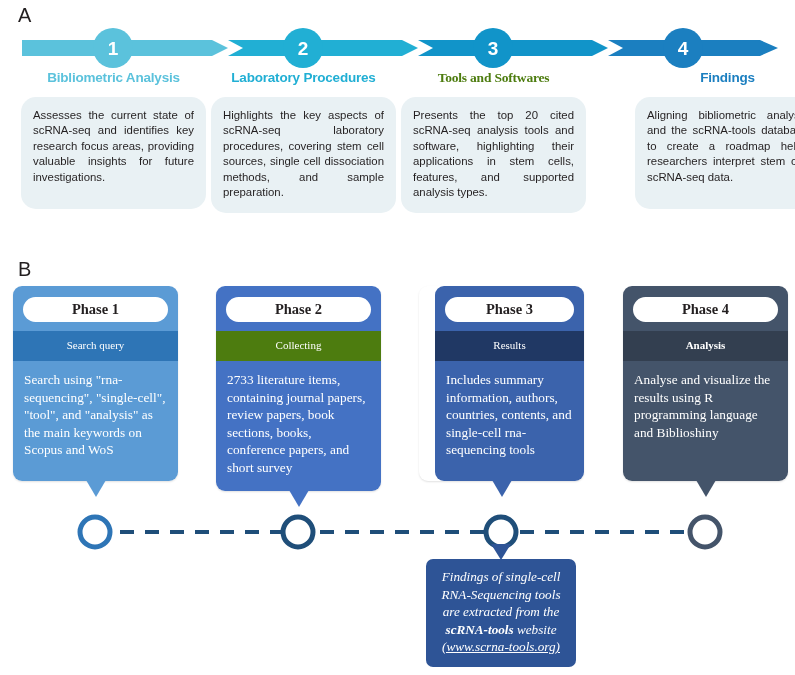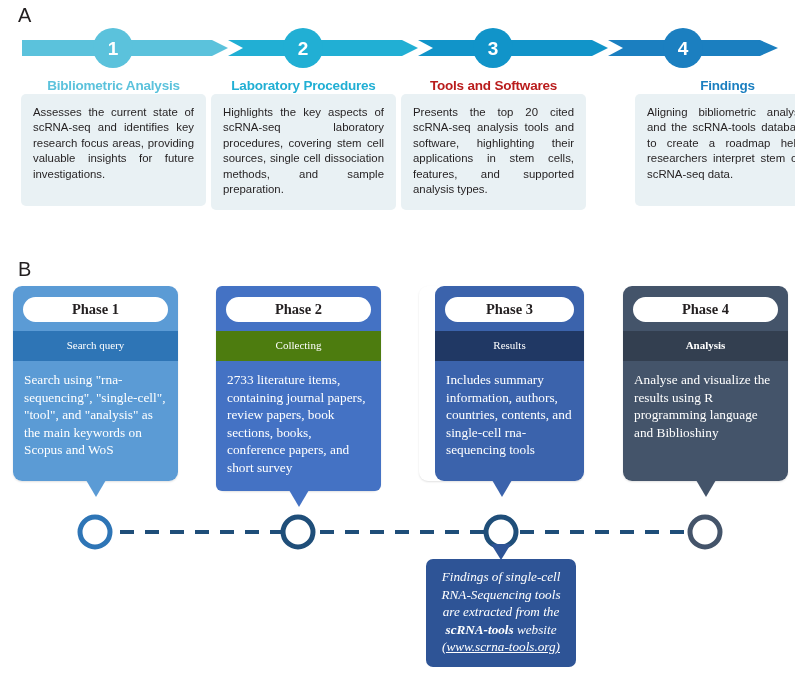--- a/index.html
+++ b/index.html
@@ -32,34 +32,35 @@
     left: 0; top: 22px;
     width: 795px; height: 210px;
   }
   #arrow-track {
     position: absolute;
     left: 0; top: 0;
     width: 795px; height: 52px;
   }
   .step-col {
     position: absolute;
-    top: 56px;
+    top: 48px;
     width: 185px;
     text-align: center;
   }
   .step-title {
     font-size: 13.5px;
     font-weight: bold;
     letter-spacing: -0.2px;
     line-height: 16px;
     white-space: nowrap;
   }
   .step-card {
+    margin-top: 11px;
     background: #e9f1f4;
-    border-radius: 5px;
+    border-radius: 15px;
     padding: 11px 12px 13px 12px;
     text-align: justify;
     text-align-last: left;
     font-size: 11.4px;
     line-height: 15.4px;
     color: #231f20;
     min-height: 112px;
     box-sizing: border-box;
   }
 
@@ -186,21 +187,21 @@
     <div class="step-title" id="step-title-0" style="color: rgb(91, 194, 220);">Bibliometric Analysis</div>
     <div class="step-card" style="background: rgb(233, 241, 244);">Assesses the current state of scRNA-seq and identifies key research focus areas, providing valuable insights for future investigations.</div>
   </div>
 
   <div class="step-col" id="step-col-1" style="left:211px;">
     <div class="step-title" id="step-title-1" style="color: rgb(33, 175, 212);">Laboratory Procedures</div>
     <div class="step-card" style="background: rgb(233, 241, 244);">Highlights the key aspects of scRNA-seq laboratory procedures, covering stem cell sources, single cell dissociation methods, and sample preparation.</div>
   </div>
 
   <div class="step-col" id="step-col-2" style="left:401px;">
-    <div class="step-title" id="step-title-2" style="color: #b91c1c;">Tools and Softwares</div>
+    <div class="step-title" id="step-title-2" style="color: #4d7c0f; font-family: Liberation Serif, serif;">Tools and Softwares</div>
     <div class="step-card" style="background: rgb(233, 241, 244);">Presents the top 20 cited scRNA-seq analysis tools and software, highlighting their applications in stem cells, features, and supported analysis types.</div>
   </div>
 
   <div class="step-col" id="step-col-3" style="left:591px;padding-left:44px;">
     <div class="step-title" id="step-title-3" style="color: rgb(27, 127, 192);">Findings</div>
     <div class="step-card" style="background: rgb(233, 241, 244);">Aligning bibliometric analysis and the scRNA-tools database to create a roadmap helps researchers interpret stem cell scRNA-seq data.</div>
   </div>
 </div>
 
 <div id="panel-b">
@@ -220,21 +221,21 @@
       <div class="phase-pill-wrap">
         <div class="phase-pill">Phase 1</div>
       </div>
       <div class="phase-band" id="phase-band-0" style="background: rgb(46, 117, 182);">Search query</div>
       <div class="phase-body">Search using "rna-sequencing", "single-cell", "tool", and "analysis" as the main keywords on Scopus and WoS</div>
     </div>
     <div class="phase-tail" id="phase-tail-0" style="border-top: 17px solid rgb(91, 155, 213); top: 194px;"></div>
   </div>
 
   <div class="phase-card" id="phase-card-1" style="left:216px;">
-    <div class="phase-inner" id="phase-inner-1" style="background: rgb(68, 114, 196); border-radius: 6px;">
+    <div class="phase-inner" id="phase-inner-1" style="background: rgb(68, 114, 196);">
       <div class="phase-pill-wrap">
         <div class="phase-pill">Phase 2</div>
       </div>
       <div class="phase-band" id="phase-band-1" style="background: #4d7c0f;">Collecting</div>
       <div class="phase-body">2733 literature items, containing journal papers, review papers, book sections, books, conference papers, and short survey</div>
     </div>
     <div class="phase-tail" id="phase-tail-1" style="border-top: 17px solid rgb(68, 114, 196); top: 204px;"></div>
   </div>
 
   <div class="phase-card" id="phase-card-2" style="left:419px;">

